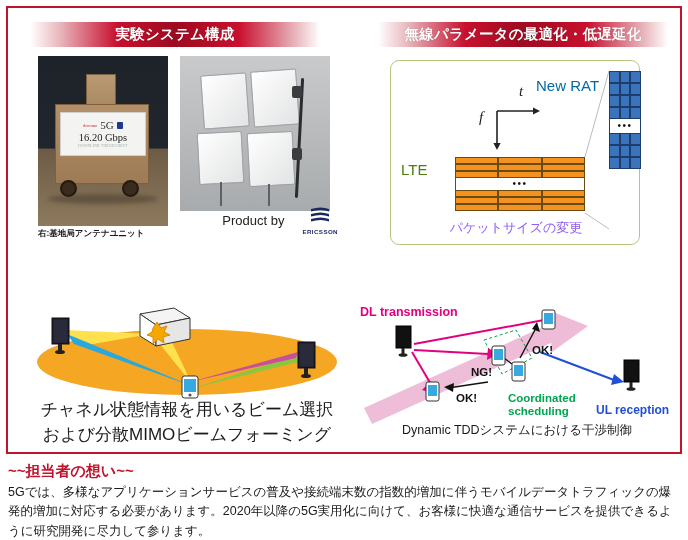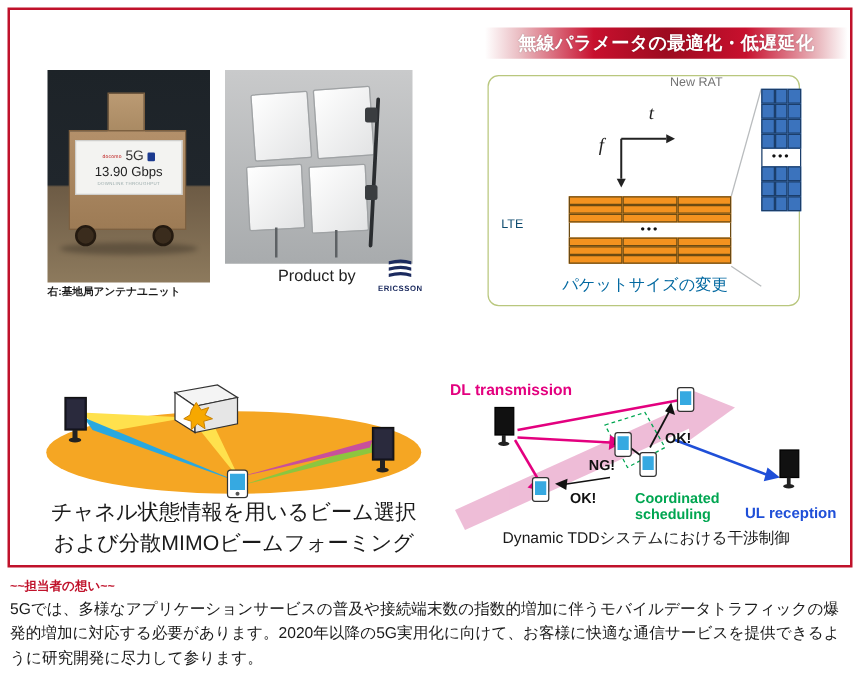--- a/index.html
+++ b/index.html
@@ -31,32 +31,33 @@
   .banner span {
     color:#ffffff;
     font-weight:bold;
     font-size:14.5px;
     letter-spacing:0.2px;
     white-space:nowrap;
     text-shadow:0 0 1px rgba(0,0,0,0.35);
   }
 
   #banner-experiment { left:22px; top:14px; width:290px; }
-  #banner-radio      { left:380px; top:14px; width:290px; }
+  #banner-radio      { left:370px; top:14px; width:290px; }
   #banner-beamform   { left:18px; top:267px; width:640px; height:26px; }
   #banner-beamform span { font-size:14px; }
 
   
   #panel-experiment { position:absolute; left:12px; top:46px; width:320px; height:215px; }
 
   
   #photo-trolley {
     position:absolute; left:18px; top:2px; width:130px; height:170px;
     background:linear-gradient(to bottom,#1d2328 0%,#20262c 54%,#6d5b45 55%,#8d7a5d 100%);
     overflow:hidden;
+    font-family:Liberation Serif, serif;
   }
   #trolley-body {
     position:absolute; left:17px; top:48px; width:94px; height:80px;
     background:linear-gradient(to bottom,#b3906a,#9d7b55);
     border:1px solid #7d6040;
   }
   #trolley-top {
     position:absolute; left:48px; top:18px; width:30px; height:32px;
     background:linear-gradient(to bottom,#bb9a73,#a98a63);
     border:1px solid #7d6040;
@@ -119,80 +120,83 @@
 
   
   #panel-radio { position:absolute; left:356px; top:46px; width:310px; height:215px; }
   #rat-box {
     position:absolute; left:26px; top:6px; width:250px; height:185px;
     border:1.5px solid #b9c77e; border-radius:9px; background:#fff;
   }
   #axis-t  { position:absolute; left:128px; top:22px; font-size:15px; font-style:italic; color:#222; font-family:"Liberation Serif",serif; }
   #axis-f  { position:absolute; left:88px; top:48px; font-size:15px; font-style:italic; color:#222; font-family:"Liberation Serif",serif; }
   #axis-svg{ position:absolute; left:98px; top:44px; }
-  #label-newrat { position:absolute; left:145px; top:0; font-size:10px; color:#737373; }
-  #label-lte    { position:absolute; left:10px; top:113px; font-size:10px; color:#0c4a6e; }
+  #label-newrat { position:absolute; left:145px; top:16px; font-size:15px; color:#0369a1; }
+  #label-lte    { position:absolute; left:10px; top:100px; font-size:15px; color:#4d7c0f; }
 
   .grid-lte { position:absolute; left:64px; top:96px; width:130px; }
   .lte-band { display:grid; grid-template-columns:repeat(3,1fr); }
   .lte-cell { height:7px; background:#f4921f; border:0.6px solid #6b4a12; }
   .lte-gap  { height:12px; background:#fff; border-left:0.6px solid #6b4a12; border-right:0.6px solid #6b4a12; display:flex; align-items:center; justify-content:center; }
   .dots { letter-spacing:1.5px; font-size:10px; line-height:1; color:#111; }
 
   .grid-rat { position:absolute; left:218px; top:10px; width:32px; }
   .rat-band { display:grid; grid-template-columns:repeat(3,1fr); }
   .rat-cell { height:12px; background:#3b73bd; border:0.6px solid #1b3e6b; }
   .rat-gap  { height:14px; background:#fff; border-left:0.6px solid #1b3e6b; border-right:0.6px solid #1b3e6b; display:flex; align-items:center; justify-content:center; }
 
   #zoom-line { position:absolute; left:0; top:0; width:250px; height:185px; pointer-events:none; }
-  #label-packet { position:absolute; left:0; top:158px; width:250px; text-align:center; font-size:13px; color:#0369a1; }
+  #label-packet { position:absolute; left:0; top:158px; width:250px; text-align:center; font-size:13px; color:#8b5cf6; }
 
   
   #panel-beamform { position:absolute; left:14px; top:296px; width:330px; height:150px; }
   #bf-svg { position:absolute; left:0; top:0; }
   #caption-beamform {
     position:absolute; left:0; top:94px; width:330px; text-align:center;
     font-size:17px; line-height:1.45; color:#1a1a1a;
   }
 
   
   #panel-tdd { position:absolute; left:348px; top:296px; width:322px; height:150px; }
   #tdd-svg { position:absolute; left:0; top:0; }
   #caption-tdd {
     position:absolute; left:0; top:118px; width:322px; text-align:center;
     font-size:12.5px; color:#1a1a1a;
   }
 
   
   #message { position:absolute; left:8px; top:462px; width:672px; }
-  #message-title { font-size:10px; font-weight:bold; color:#c0122b; margin-bottom:2px; }
+  #message-title { font-size:15px; font-weight:bold; color:#c0122b; margin-bottom:2px; }
   #message-body  { font-size:12.5px; line-height:1.55; color:#1a1a1a; }
 </style>
 </head>
 <body>
 
 <div id="frame">
 
+  <div class="banner" id="banner-experiment">
+    <span>実験システム構成</span>
+  </div>
 
   <div class="banner" id="banner-radio">
     <span>無線パラメータの最適化・低遅延化</span>
   </div>
 
   <div id="panel-experiment">
 
     <div id="photo-trolley">
       <div id="trolley-top"></div>
       <div id="trolley-body"></div>
       <div id="trolley-screen">
         <div id="screen-row1">
           <span id="screen-docomo">docomo</span>
           <span id="screen-5g">5G</span>
           <span id="screen-logo"></span>
         </div>
-        <div id="screen-rate">13.90 Gbps</div>
+        <div id="screen-rate">16.20 Gbps</div>
         <div id="screen-sub">DOWNLINK THROUGHPUT</div>
       </div>
       <div id="trolley-shadow"></div>
       <div class="trolley-wheel" id="wheel-l"></div>
       <div class="trolley-wheel" id="wheel-r"></div>
     </div>
 
     <div id="caption-units">
       <div>右:基地局アンテナユニット</div>
     </div>

